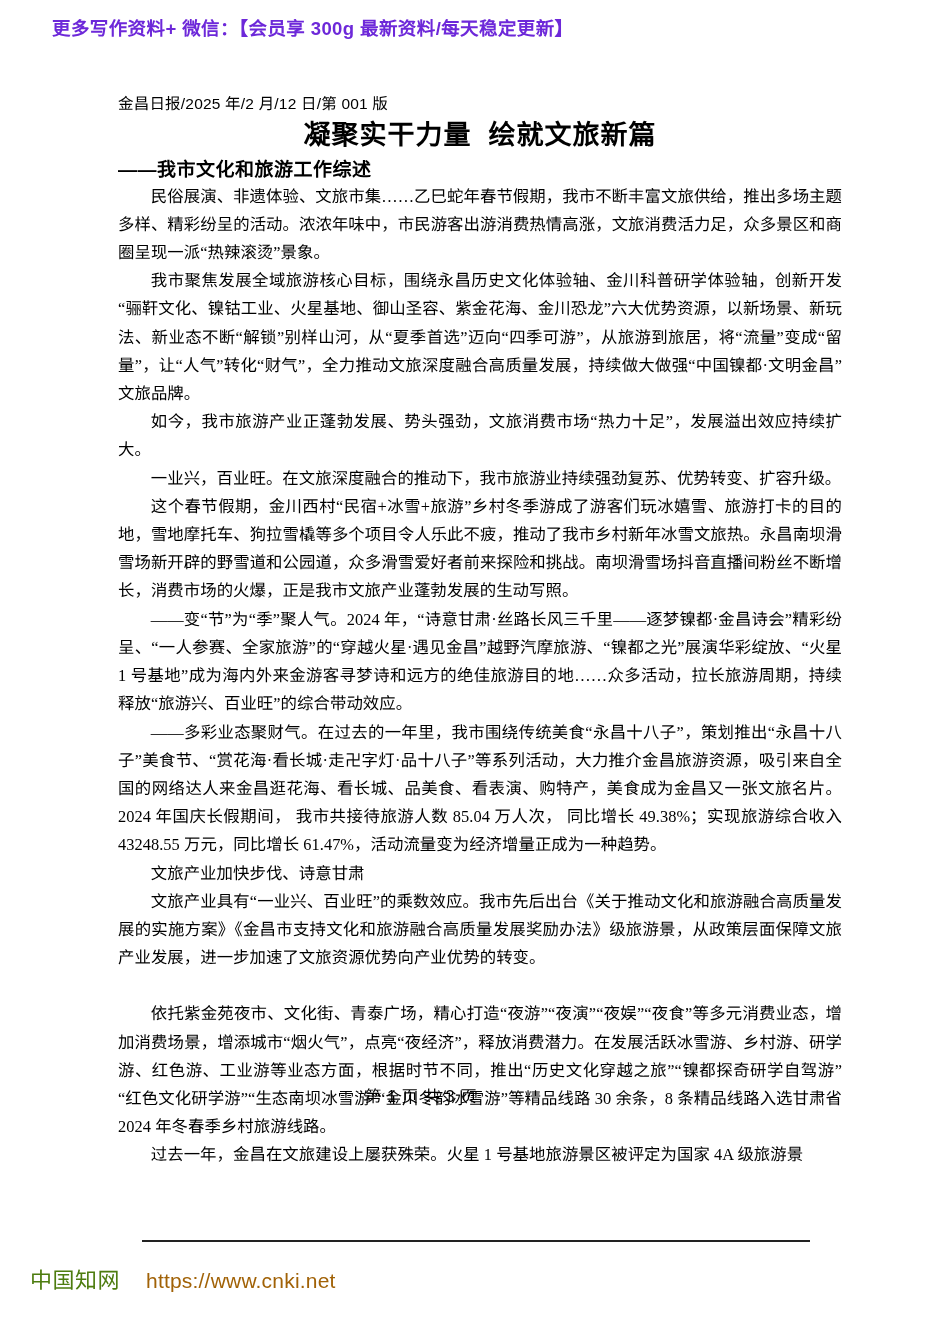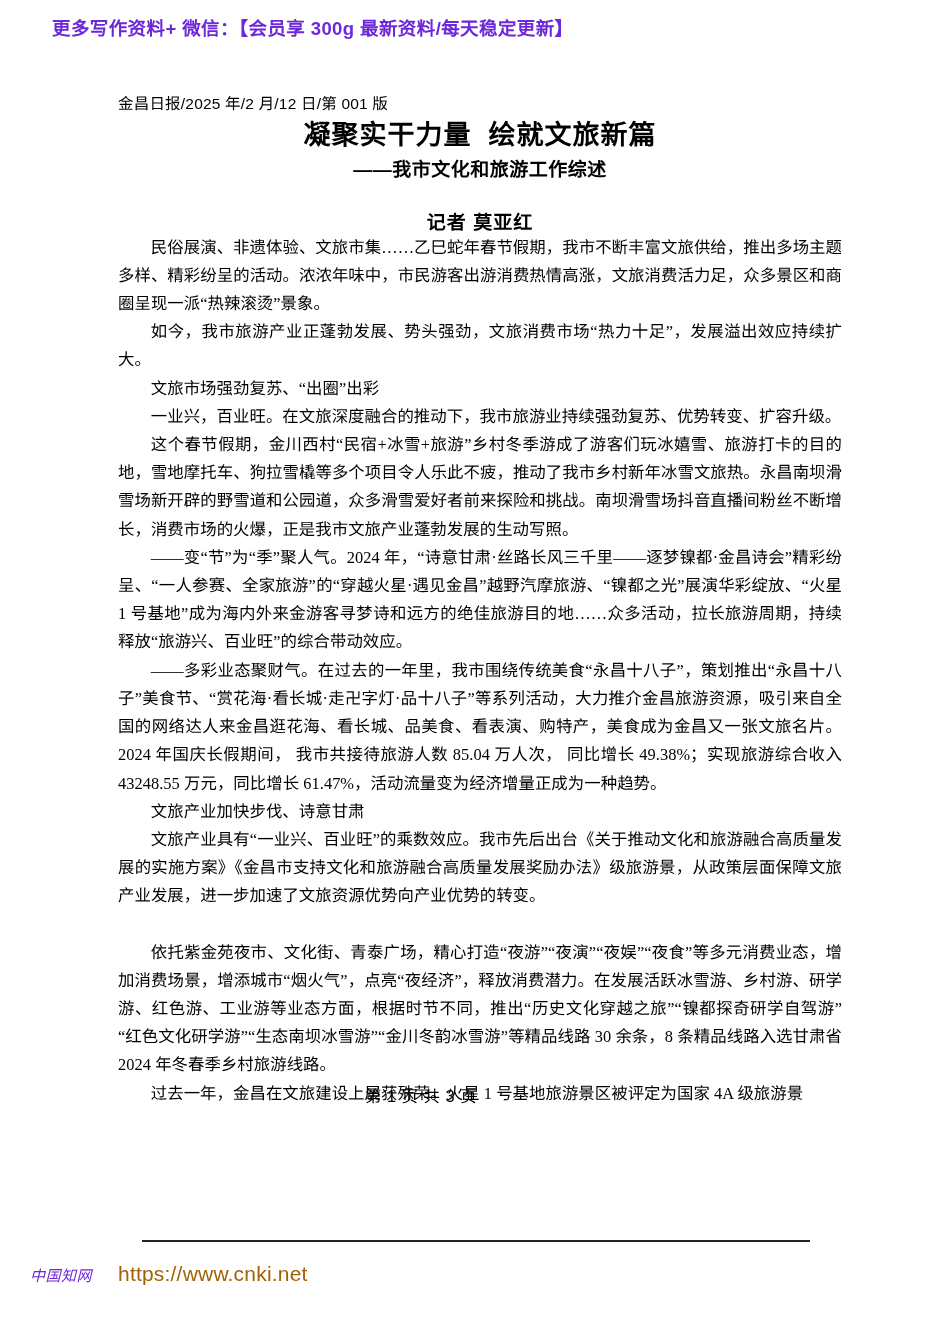--- a/index.html
+++ b/index.html
@@ -62,21 +62,21 @@
     font-weight: bold;
     text-align: center;
     letter-spacing: 1px;
     margin: 6px 0 2px 0;
     line-height: 1.25;
   }
   .subheadline {
     font-family: "Liberation Sans", "DejaVu Sans", sans-serif;
     font-size: 19px;
     font-weight: bold;
-    text-align: center;
+    text-align: left;
     letter-spacing: 0.5px;
     margin: 0 0 0 0;
     line-height: 1.35;
   }
   .byline {
     font-family: "Liberation Sans", "DejaVu Sans", sans-serif;
     font-size: 19px;
     font-weight: bold;
     text-align: center;
     letter-spacing: 1px;
@@ -127,25 +127,24 @@
   .cnki-footer {
     position: absolute;
     left: 30px;
     top: 1262px;
     display: flex;
     align-items: baseline;
     gap: 26px;
   }
   .cnki-logo {
     font-family: "Liberation Sans", "DejaVu Sans", sans-serif;
-    font-size: 15px;
-    color: #6d28d9;
+    font-size: 22px;
+    color: #4d7c0f;
     letter-spacing: 0.5px;
     white-space: nowrap;
-    font-style: italic;
   }
   .cnki-url {
     font-family: "Liberation Sans", "DejaVu Sans", sans-serif;
     font-size: 21px;
     color: #a16207;
     letter-spacing: 0.2px;
     white-space: nowrap;
   }
 </style>
 </head>
@@ -156,26 +155,25 @@
 <div class="sheet">
 
   <div class="doc-col">
 
     <div class="source-line">金昌日报/2025 年/2 月/12 日/第 001 版</div>
 
     <h1 class="headline">凝聚实干力量  绘就文旅新篇</h1>
 
     <h2 class="subheadline">——我市文化和旅游工作综述</h2>
 
-    <div class="byline">记者  莫亚红</div>
 
     <div class="article-body">
       <p>民俗展演、非遗体验、文旅市集……乙巳蛇年春节假期，我市不断丰富文旅供给，推出多场主题多样、精彩纷呈的活动。浓浓年味中，市民游客出游消费热情高涨，文旅消费活力足，众多景区和商圈呈现一派“热辣滚烫”景象。</p>
+      <p>我市聚焦发展全域旅游核心目标，围绕永昌历史文化体验轴、金川科普研学体验轴，创新开发“骊靬文化、镍钴工业、火星基地、御山圣容、紫金花海、金川恐龙”六大优势资源，以新场景、新玩法、新业态不断“解锁”别样山河，从“夏季首选”迈向“四季可游”，从旅游到旅居，将“流量”变成“留量”，让“人气”转化“财气”，全力推动文旅深度融合高质量发展，持续做大做强“中国镍都·文明金昌”文旅品牌。</p>
       <p>如今，我市旅游产业正蓬勃发展、势头强劲，文旅消费市场“热力十足”，发展溢出效应持续扩大。</p>
-      <p class="noindent" style="text-indent:2em">文旅市场强劲复苏、“出圈”出彩</p>
       <p>一业兴，百业旺。在文旅深度融合的推动下，我市旅游业持续强劲复苏、优势转变、扩容升级。</p>
       <p>这个春节假期，金川西村“民宿+冰雪+旅游”乡村冬季游成了游客们玩冰嬉雪、旅游打卡的目的地，雪地摩托车、狗拉雪橇等多个项目令人乐此不疲，推动了我市乡村新年冰雪文旅热。永昌南坝滑雪场新开辟的野雪道和公园道，众多滑雪爱好者前来探险和挑战。南坝滑雪场抖音直播间粉丝不断增长，消费市场的火爆，正是我市文旅产业蓬勃发展的生动写照。</p>
       <p>——变“节”为“季”聚人气。2024 年，“诗意甘肃·丝路长风三千里——逐梦镍都·金昌诗会”精彩纷呈、“一人参赛、全家旅游”的“穿越火星·遇见金昌”越野汽摩旅游、“镍都之光”展演华彩绽放、“火星 1 号基地”成为海内外来金游客寻梦诗和远方的绝佳旅游目的地……众多活动，拉长旅游周期，持续释放“旅游兴、百业旺”的综合带动效应。</p>
       <p>——多彩业态聚财气。在过去的一年里，我市围绕传统美食“永昌十八子”，策划推出“永昌十八子”美食节、“赏花海·看长城·走卍字灯·品十八子”等系列活动，大力推介金昌旅游资源，吸引来自全国的网络达人来金昌逛花海、看长城、品美食、看表演、购特产，美食成为金昌又一张文旅名片。 2024 年国庆长假期间， 我市共接待旅游人数 85.04 万人次， 同比增长 49.38%；实现旅游综合收入 43248.55 万元，同比增长 61.47%，活动流量变为经济增量正成为一种趋势。</p>
       <p>文旅产业加快步伐、诗意甘肃</p>
       <p>文旅产业具有“一业兴、百业旺”的乘数效应。我市先后出台《关于推动文化和旅游融合高质量发展的实施方案》《金昌市支持文化和旅游融合高质量发展奖励办法》级旅游景，从政策层面保障文旅产业发展，进一步加速了文旅资源优势向产业优势的转变。</p>
       <p class="gap-before">依托紫金苑夜市、文化街、青泰广场，精心打造“夜游”“夜演”“夜娱”“夜食”等多元消费业态，增加消费场景，增添城市“烟火气”，点亮“夜经济”，释放消费潜力。在发展活跃冰雪游、乡村游、研学游、红色游、工业游等业态方面，根据时节不同，推出“历史文化穿越之旅”“镍都探奇研学自驾游”“红色文化研学游”“生态南坝冰雪游”“金川冬韵冰雪游”等精品线路 30 余条，8 条精品线路入选甘肃省 2024 年冬春季乡村旅游线路。</p>
       <p>过去一年，金昌在文旅建设上屡获殊荣。火星 1 号基地旅游景区被评定为国家 4A 级旅游景</p>
     </div>
 

